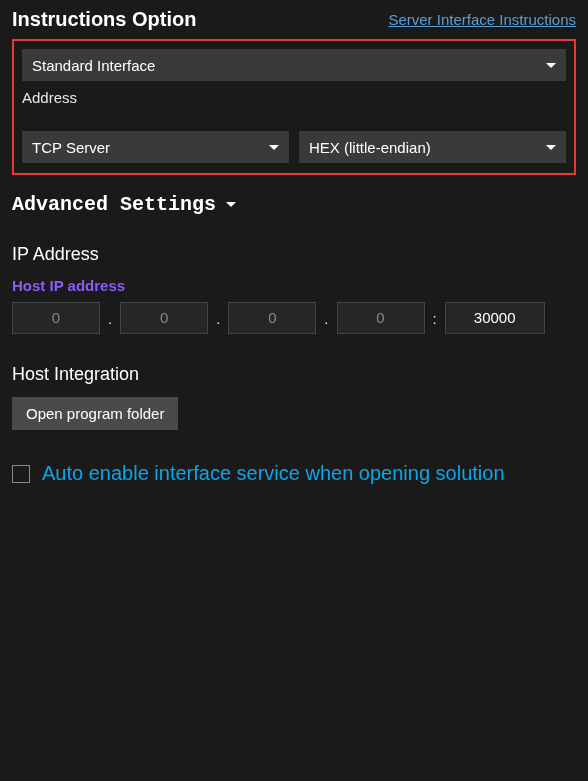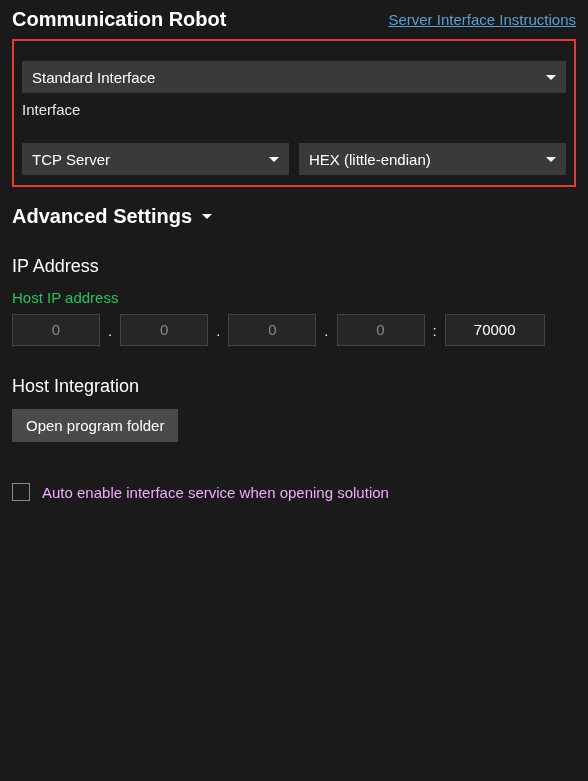--- a/index.html
+++ b/index.html
@@ -54,21 +54,20 @@
       display: flex;
       align-items: center;
       justify-content: space-between;
       cursor: pointer;
       position: relative;
     }
     
     .select-full {
       width: 100%;
       margin-bottom: 8px;
-      margin-top: 12px;
     }
     
     .select-label-text {
       font-size: 15px;
       color: #e8e8e8;
       margin-bottom: 6px;
     }
     
     .select-row {
       display: flex;
@@ -87,37 +86,39 @@
       border-right: 5px solid transparent;
       border-top: 5px solid #ffffff;
     }
     
     .advanced-row {
       display: flex;
       align-items: center;
       gap: 10px;
       cursor: pointer;
       margin-bottom: 28px;
+      font-family: Liberation Mono, monospace;
     }
     
     .advanced-heading {
       font-size: 20px;
       font-weight: bold;
     }
     
     .sub-heading {
       font-size: 18px;
       font-weight: normal;
       margin-bottom: 12px;
     }
     
     .field-label {
       font-size: 15px;
-      color: #22c55e;
+      color: #8b5cf6;
       margin-bottom: 8px;
+      font-weight: bold;
     }
     
     .ip-row {
       display: flex;
       align-items: center;
       gap: 4px;
       margin-bottom: 30px;
     }
     
     .ip-octet {
@@ -152,61 +153,61 @@
       padding: 0 4px;
     }
     
     .button {
       background: #4a4a4a;
       border: none;
       color: #ffffff;
       font-size: 15px;
       padding: 8px 14px;
       cursor: pointer;
-      margin-bottom: 41px;
+      margin-bottom: 32px;
     }
     
     .checkbox-row {
       display: flex;
       align-items: center;
       gap: 12px;
       cursor: pointer;
     }
     
     .checkbox {
       width: 18px;
       height: 18px;
       border: 1px solid #888;
       background: transparent;
       cursor: pointer;
     }
     
     .checkbox-label {
-      font-size: 15px;
-      color: #f0abfc;
+      font-size: 20px;
+      color: #0ea5e9;
     }
     
     .section-block {
       margin-bottom: 24px;
     }
   </style>
 </head>
 <body>
 
 <div class="header-row">
-  <div class="section-heading">Communication Robot</div>
+  <div class="section-heading">Instructions Option</div>
   <a class="link">Server Interface Instructions</a>
 </div>
 
 <div class="highlight-box">
   <div class="select select-full">
     <span>Standard Interface</span>
     <span class="caret"></span>
   </div>
-  <div class="select-label-text">Interface</div>
+  <div class="select-label-text">Address</div>
   <div class="select-row">
     <div class="select select-half">
       <span>TCP Server</span>
       <span class="caret"></span>
     </div>
     <div class="select select-half">
       <span>HEX (little-endian)</span>
       <span class="caret"></span>
     </div>
   </div>
@@ -222,21 +223,21 @@
   <div class="field-label">Host IP address</div>
   <div class="ip-row">
     <div class="ip-octet disabled">0</div>
     <span class="separator">.</span>
     <div class="ip-octet disabled">0</div>
     <span class="separator">.</span>
     <div class="ip-octet disabled">0</div>
     <span class="separator">.</span>
     <div class="ip-octet disabled">0</div>
     <span class="separator">:</span>
-    <div class="port-input">70000</div>
+    <div class="port-input">30000</div>
   </div>
 </div>
 
 <div class="section-block">
   <div class="sub-heading">Host Integration</div>
   <button class="button">Open program folder</button>
   <div class="checkbox-row">
     <div class="checkbox"></div>
     <div class="checkbox-label">Auto enable interface service when opening solution</div>
   </div>

